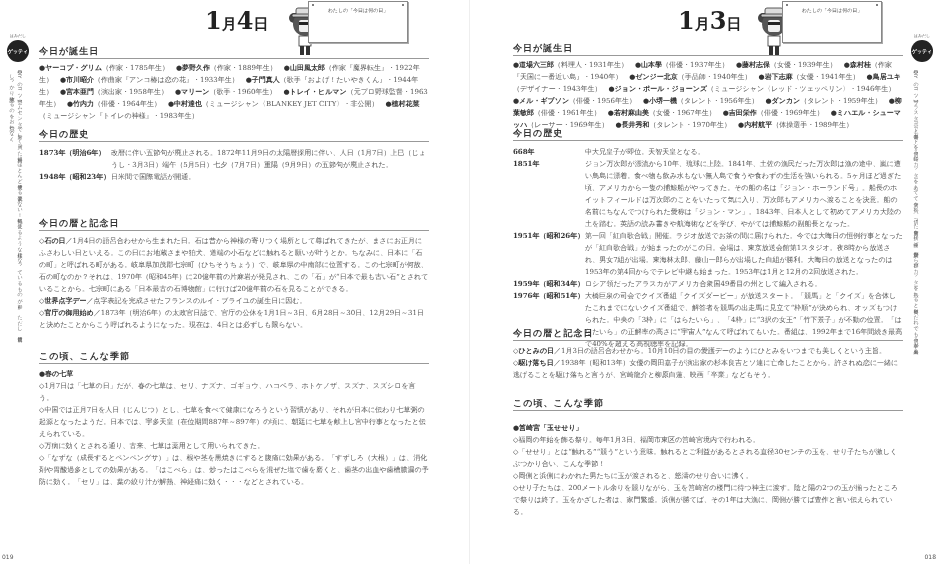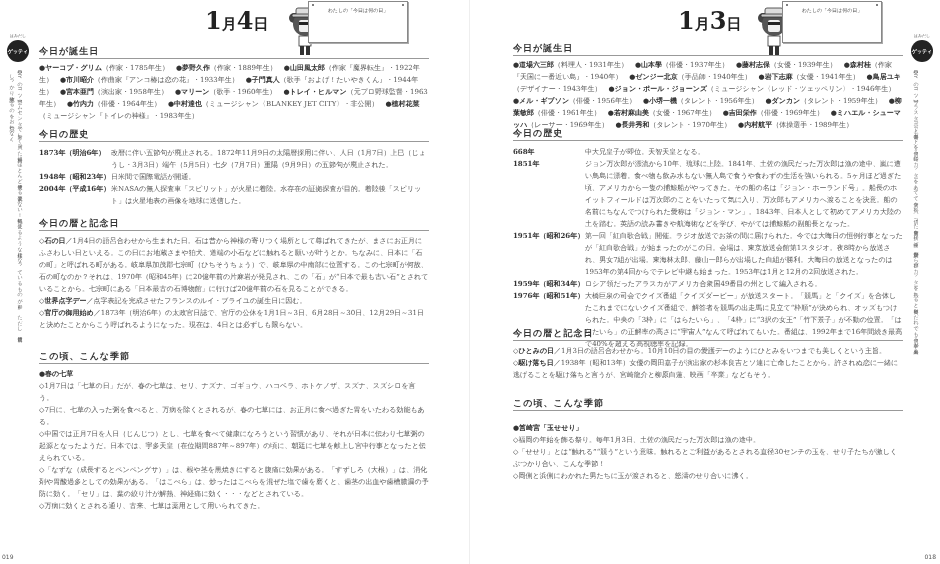--- a/index.html
+++ b/index.html
@@ -104,43 +104,38 @@
   <div class="section-rule" style="top:141px"></div>
   <div class="content" style="top:147px">
     <div class="hist-row">
         <span class="hist-year">1873年（明治6年）</span>
         <span class="hist-text">改暦に伴い五節句が廃止される。1872年11月9日の太陽暦採用に伴い、人日（1月7日）上巳（じょうし・3月3日）端午（5月5日）七夕（7月7日）重陽（9月9日）の五節句が廃止された。</span>
       </div>
     <div class="hist-row">
         <span class="hist-year">1948年（昭和23年）</span>
         <span class="hist-text">日米間で国際電話が開通。</span>
       </div>
-    <div class="hist-row">
-        <span class="hist-year">2004年（平成16年）</span>
-        <span class="hist-text">米NASAの無人探査車「スピリット」が火星に着陸。水存在の証拠探査が目的。着陸後「スピリット」は火星地表の画像を地球に送信した。</span>
-      </div>
   </div>
 
   <div class="section-head" style="top:217px">今日の暦と記念日</div>
   <div class="section-rule" style="top:230px"></div>
   <div class="content" style="top:235px">
     <div><span>◇</span><b>石の日</b><span>／1月4日の語呂合わせから生まれた日。石は昔から神様の寄りつく場所として尊ばれてきたが、まさにお正月にふさわしい日といえる。この日にお地蔵さまや狛犬、道端の小石などに触れると願いが叶うとか。ちなみに、日本に「石の町」と呼ばれる町がある。岐阜県加茂郡七宗町（ひちそうちょう）で、岐阜県の中南部に位置する。この七宗町が何故、石の町なのか？それは、1970年（昭和45年）に20億年前の片麻岩が発見され、この「石」が“日本で最も古い石”とされていることから。七宗町にある「日本最古の石博物館」に行けば20億年前の石を見ることができる。</span></div>
     <div><span>◇</span><b>世界点字デー</b><span>／点字表記を完成させたフランスのルイ・ブライユの誕生日に因む。</span></div>
     <div><span>◇</span><b>官庁の御用始め</b><span>／1873年（明治6年）の太政官日誌で、官庁の公休を1月1日～3日、6月28日～30日、12月29日～31日と決めたことからこう呼ばれるようになった。現在は、4日とは必ずしも限らない。</span></div>
   </div>
 
   <div class="section-head" style="top:350px">この頃、こんな季節</div>
   <div class="section-rule" style="top:363px"></div>
   <div class="content" style="top:368px">
     <div><b>●</b><b>春の七草</b></div>
     <div><span>◇</span><span>1月7日は「七草の日」だが、春の七草は、セリ、ナズナ、ゴギョウ、ハコベラ、ホトケノザ、スズナ、スズシロを言う。</span></div>
-    <div><span>◇</span><span>7日に、七草の入った粥を食べると、万病を除くとされるが、春の七草には、お正月に食べ過ぎた胃をいたわる効能もある。</span></div>
     <div><span>◇</span><span>中国では正月7日を人日（じんじつ）とし、七草を食べて健康になろうという習慣があり、それが日本に伝わり七草粥の起源となったようだ。日本では、宇多天皇（在位期間887年～897年）の頃に、朝廷に七草を献上し宮中行事となったと伝えられている。</span></div>
+    <div><span>◇</span><span>万病に効くとされる通り、古来、七草は薬用として用いられてきた。</span></div>
     <div><span>◇</span><span>「なずな（成長するとペンペングサ）」は、根や茎を黒焼きにすると腹痛に効果がある。「すずしろ（大根）」は、消化剤や胃酸過多としての効果がある。「はこべら」は、炒ったはこべらを混ぜた塩で歯を磨くと、歯茎の出血や歯槽膿漏の予防に効く。「セリ」は、葉の絞り汁が解熱、神経痛に効く・・・などとされている。</span></div>
-    <div><span>◇</span><span>万病に効くとされる通り、古来、七草は薬用として用いられてきた。</span></div>
   </div>
 
   <div class="page-num">019</div>
 </div>
 
 <div class="gutter"></div>
 
 <div class="page right">
   <div class="side-badge-top">はみだし</div>
   <div class="side-badge">ゲッティ</div>
@@ -204,19 +199,20 @@
   <div class="section-rule" style="top:340px"></div>
   <div class="content" style="top:345px">
     <div><span>◇</span><b>ひとみの日</b><span>／1月3日の語呂合わせから。10月10日の目の愛護デーのようにひとみをいつまでも美しくという主旨。</span></div>
     <div><span>◇</span><b>駆け落ち日</b><span>／1938年（昭和13年）女優の岡田嘉子が演出家の杉本良吉とソ連に亡命したことから。許されぬ恋に一緒に逃げることを駆け落ちと言うが、宮崎龍介と柳原白蓮、映画「卒業」などもそう。</span></div>
   </div>
 
   <div class="section-head" style="top:397px">この頃、こんな季節</div>
   <div class="section-rule" style="top:410px"></div>
   <div class="content" style="top:422px">
     <div><b>●</b><b>筥崎宮「玉せせり」</b></div>
-    <div><span>◇</span><span>福岡の年始を飾る祭り。毎年1月3日、土佐の漁民だった万次郎は漁の途中。</span></div>
+    <div><span>◇</span><span>福岡の年始を飾る祭り。毎年1月3日、福岡市東区の筥崎宮境内で行われる。</span></div>
     <div><span>◇</span><span>「せせり」とは“触れる”“競う”という意味。触れるとご利益があるとされる直径30センチの玉を、せり子たちが激しくぶつかり合い、こんな季節！</span></div>
     <div><span>◇</span><span>岡側と浜側にわかれた男たちに玉が渡されると、怒濤のせり合いに沸く。</span></div>
+    <div><span>◇</span><span>せり子たちは、200メートル余りを競りながら、玉を筥崎宮の楼門に待つ神主に渡す。陰と陽の2つの玉が揃ったところで祭りは終了。玉をかざした者は、家門繁盛。浜側が勝てば、その1年は大漁に、岡側が勝てば豊作と言い伝えられている。</span></div>
   </div>
 
   <div class="page-num">018</div>
 </div>
 
 </body></html>

